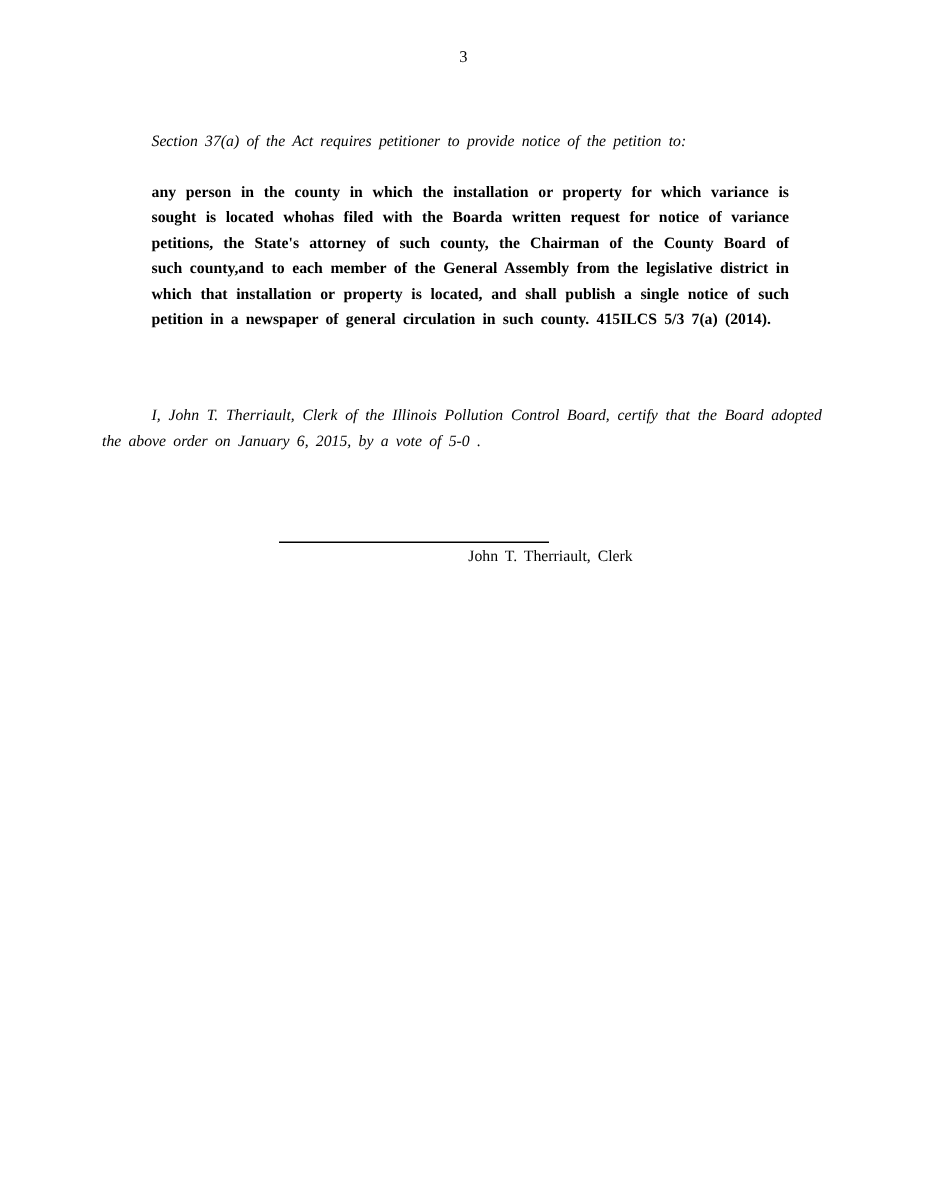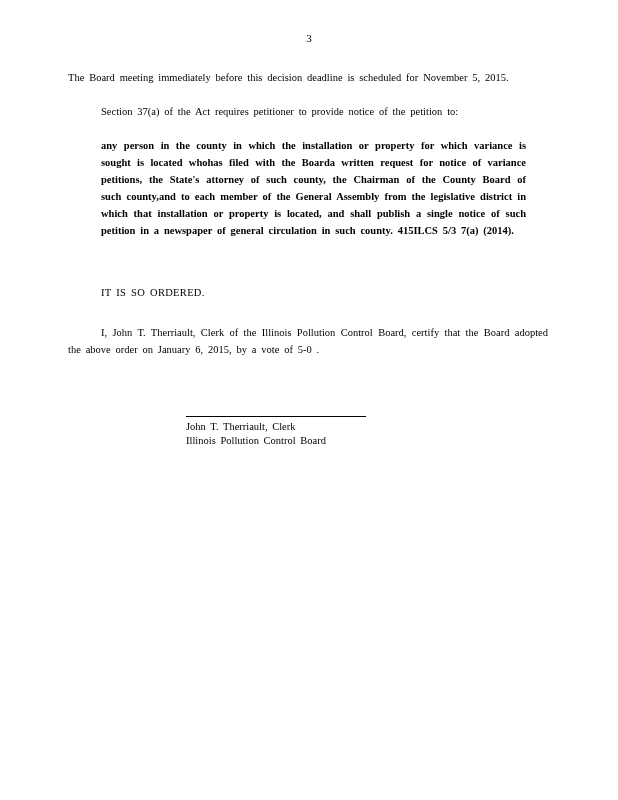--- a/index.html
+++ b/index.html
@@ -35,39 +35,41 @@
     margin: 0 0 0 0;
     font-size: 10.5px;
     line-height: 17px;
     text-align: justify;
     word-spacing: 2.2px;
   }
   .spacer-sm { height: 13px; }
   .spacer-md { height: 17px; }
   .indent {
     text-indent: 33px;
+    font-style: italic;
   }
   .block-quote {
     margin: 0 22px 0 33px;
     font-size: 10.5px;
     line-height: 17px;
     text-align: justify;
     word-spacing: 2.2px;
     font-weight: bold;
   }
   .ordered {
     margin-left: 33px;
     font-size: 10.5px;
     line-height: 17px;
     letter-spacing: 0.3px;
     word-spacing: 2px;
   }
   .sig-block {
     margin-top: 58px;
     margin-left: 118px;
+    text-align: center;
   }
   .sig-line {
     width: 180px;
     border-top: 1px solid #000;
     height: 0;
     margin-bottom: 3px;
   }
   .sig-name, .sig-org {
     font-size: 10.5px;
     line-height: 14px;
@@ -76,41 +78,38 @@
 </style>
 </head>
 <body>
 
 <div class="page">
 
   <div class="page-number">3</div>
 
   <div class="body-area">
 
-    <p class="para">The  Board   meeting   immediately    before   this  decision   deadline   is scheduled    for  November  5, 2015.</p>
 
     <div class="spacer-md"></div>
 
     <p class="para indent">Section   37(a)  of  the  Act  requires   petitioner   to provide  notice   of the petition  to:</p>
 
     <div class="spacer-md"></div>
 
     <div class="block-quote">any  person   in  the  county   in which   the  installation    or property    for  which   variance   is  sought   is  located   whohas   filed   with  the  Boarda    written   request   for  notice   of  variance    petitions,   the  State's  attorney   of such county,   the  Chairman    of the  County   Board   of such  county,and    to each  member   of the  General   Assembly    from  the  legislative    district   in which   that  installation    or property    is located,    and  shall  publish   a  single  notice   of such  petition   in a newspaper    of  general   circulation    in  such  county.  415ILCS    5/3 7(a)  (2014).</div>
 
     <div class="spacer-md"></div>
 
 
     <div class="spacer-md"></div>
 
-    <p class="ordered">IT  IS  SO  ORDERED.</p>
 
     <div class="spacer-sm"></div>
 
     <p class="para indent">I,  John  T.  Therriault,    Clerk   of the Illinois  Pollution   Control   Board,   certify   that  the Board   adopted   the  above  order   on January   6,  2015,   by  a vote  of 5-0 .</p>
 
     <div class="sig-block">
       <div class="sig-line"></div>
       <div class="sig-name">John  T.  Therriault,    Clerk</div>
-      <div class="sig-org">Illinois  Pollution   Control   Board</div>
     </div>
 
   </div>
 </div>
 
 </body></html>

